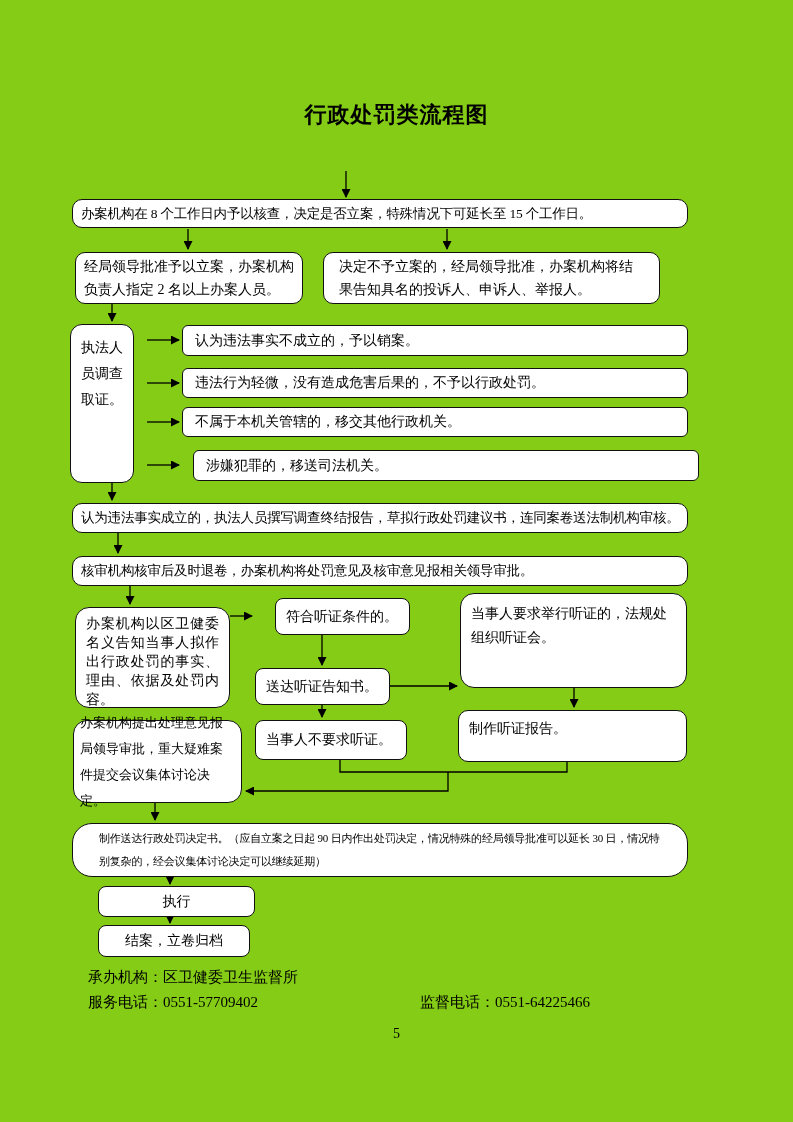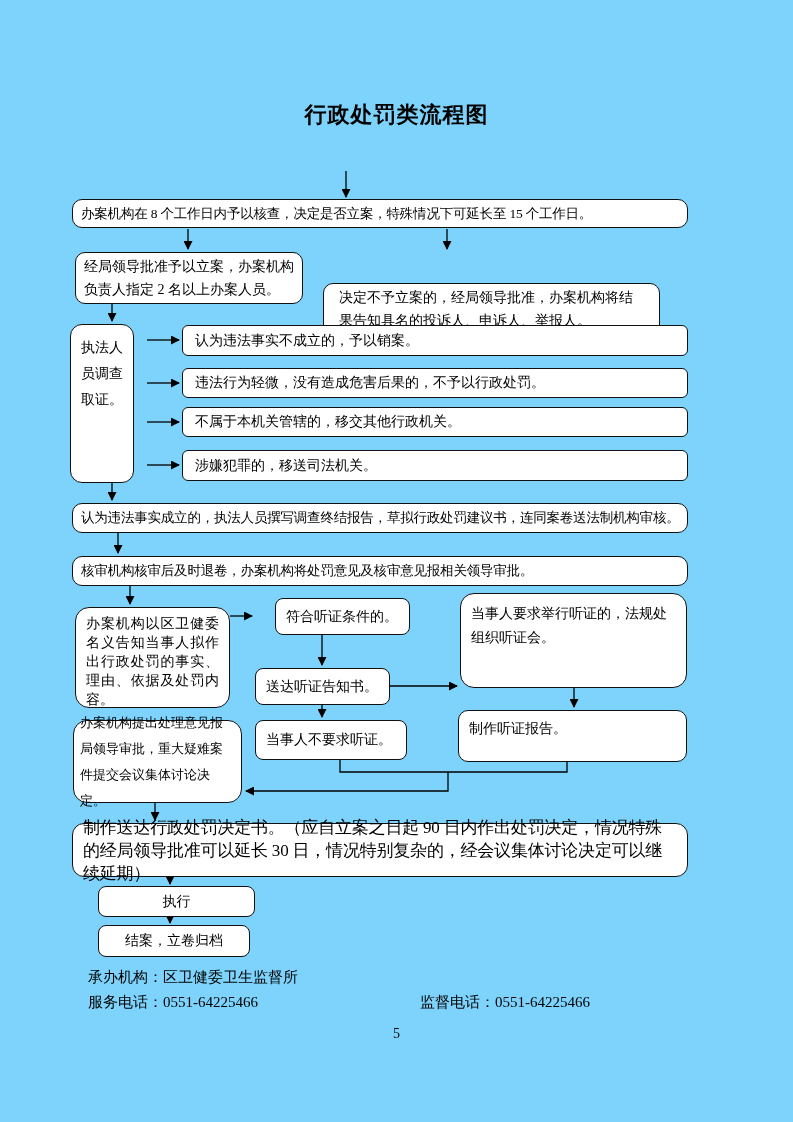--- a/index.html
+++ b/index.html
@@ -1,20 +1,20 @@
 <!DOCTYPE html>
 <html><head>
 <meta charset="utf-8">
 <style>
   html,body{margin:0;padding:0;background:#e8e8e8;}
   .page{
     position:relative;
     width:793px;height:1122px;
     margin:0 auto;
-    background:#7dd3fc;
+    background:#84cc16;
     font-family:"Liberation Serif", serif;
     color:#000;
     overflow:hidden;
   }
   .title{
     position:absolute;left:0;top:100px;width:793px;
     text-align:center;
     font-family:"Liberation Sans", sans-serif;
     font-weight:bold;font-size:22px;letter-spacing:1px;
   }
@@ -24,38 +24,38 @@
     background:#fff;
     box-sizing:border-box;
     font-size:14px;line-height:20px;
     display:flex;align-items:center;
     z-index:2;
   }
   .wide{font-size:13.5px;white-space:nowrap;padding:0 8px;border-radius:10px;letter-spacing:-0.2px;}
   #n-discovery{left:72px;top:138px;width:616px;height:34px;}
   #n-case-check{left:72px;top:199px;width:616px;height:29px;}
   #n-case-filed{left:75px;top:252px;width:228px;height:52px;border-radius:10px;padding:2px 8px;align-items:center;line-height:23px;}
-  #n-case-not-filed{left:323px;top:252px;width:337px;height:52px;border-radius:10px;padding:2px 15px;align-items:center;line-height:23px;margin-top:31px;}
+  #n-case-not-filed{left:323px;top:252px;width:337px;height:52px;border-radius:10px;padding:2px 15px;align-items:center;line-height:23px;}
   #n-investigation{left:70px;top:324px;width:64px;height:159px;border-radius:12px;padding:10px 10px 0 10px;align-items:flex-start;line-height:26px;text-align:justify;text-align-last:left;}
   #n-investigation span{width:100%;}
   .outcome{left:182px;width:506px;height:30px;border-radius:6px;padding:0 12px;font-family:Liberation Serif, serif;}
   #n-outcome-dismiss{top:325px;height:31px;}
   #n-outcome-minor{top:368px;}
   #n-outcome-transfer{top:407px;}
-  #n-outcome-criminal{top:450px;height:31px;}
+  #n-outcome-criminal{top:450px;height:31px;margin-left:11px;}
   #n-report-draft{left:72px;top:503px;width:616px;height:30px;}
   #n-legal-review{left:72px;top:556px;width:616px;height:30px;}
   #n-notify-party{left:75px;top:607px;width:155px;height:101px;border-radius:14px;padding:6px 10px;align-items:flex-start;line-height:19px;text-align:justify;}
   #n-hearing-eligible{left:255px;top:598px;width:135px;height:37px;border-radius:8px;padding:0 10px;margin-left:20px;}
   #n-hearing-notice{left:255px;top:668px;width:135px;height:37px;border-radius:8px;padding:0 10px;}
   #n-no-hearing{left:255px;top:720px;width:152px;height:40px;border-radius:8px;padding:0 10px;}
   #n-hearing-held{left:460px;top:593px;width:227px;height:95px;border-radius:14px;padding:8px 10px;align-items:flex-start;line-height:24px;}
   #n-hearing-report{left:458px;top:710px;width:229px;height:52px;border-radius:10px;padding:8px 10px;align-items:flex-start;}
   #n-decision-opinion{left:73px;top:720px;width:169px;height:83px;border-radius:14px;padding:4px 6px;font-size:13px;line-height:26px;align-items:center;}
-  #n-decision-doc{left:72px;top:823px;width:616px;height:54px;border-radius:12px;font-size:17px;line-height:23px;padding:2px 10px;white-space:normal;letter-spacing:-0.2px;}
+  #n-decision-doc{left:72px;top:823px;width:616px;height:54px;border-radius:20px;font-size:11px;line-height:23px;padding:2px 26px;white-space:normal;letter-spacing:-0.2px;}
   #n-execute{left:98px;top:886px;width:157px;height:31px;border-radius:8px;justify-content:center;}
   #n-close-case{left:98px;top:925px;width:152px;height:32px;border-radius:8px;justify-content:center;}
   .footer-line{position:absolute;font-size:15px;z-index:2;}
   #f-agency{left:88px;top:968px;}
   #f-service{left:88px;top:993px;}
   #f-supervision{left:420px;top:993px;}
   .page-num{position:absolute;left:0;top:1026px;width:793px;text-align:center;font-size:14px;}
   svg.connectors{position:absolute;left:0;top:0;z-index:1;}
   svg.connectors path{stroke:#000;stroke-width:1.3;fill:none;}
 </style>
@@ -170,18 +170,18 @@
 
   <div class="node" id="n-execute">
     <span>执行</span>
   </div>
 
   <div class="node" id="n-close-case">
     <span>结案，立卷归档</span>
   </div>
 
   <div class="footer-line" id="f-agency">承办机构：区卫健委卫生监督所</div>
-  <div class="footer-line" id="f-service">服务电话：0551-64225466</div>
+  <div class="footer-line" id="f-service">服务电话：0551-57709402</div>
   <div class="footer-line" id="f-supervision">监督电话：0551-64225466</div>
 
   <div class="page-num">5</div>
 
 </div>
 
 </body></html>

